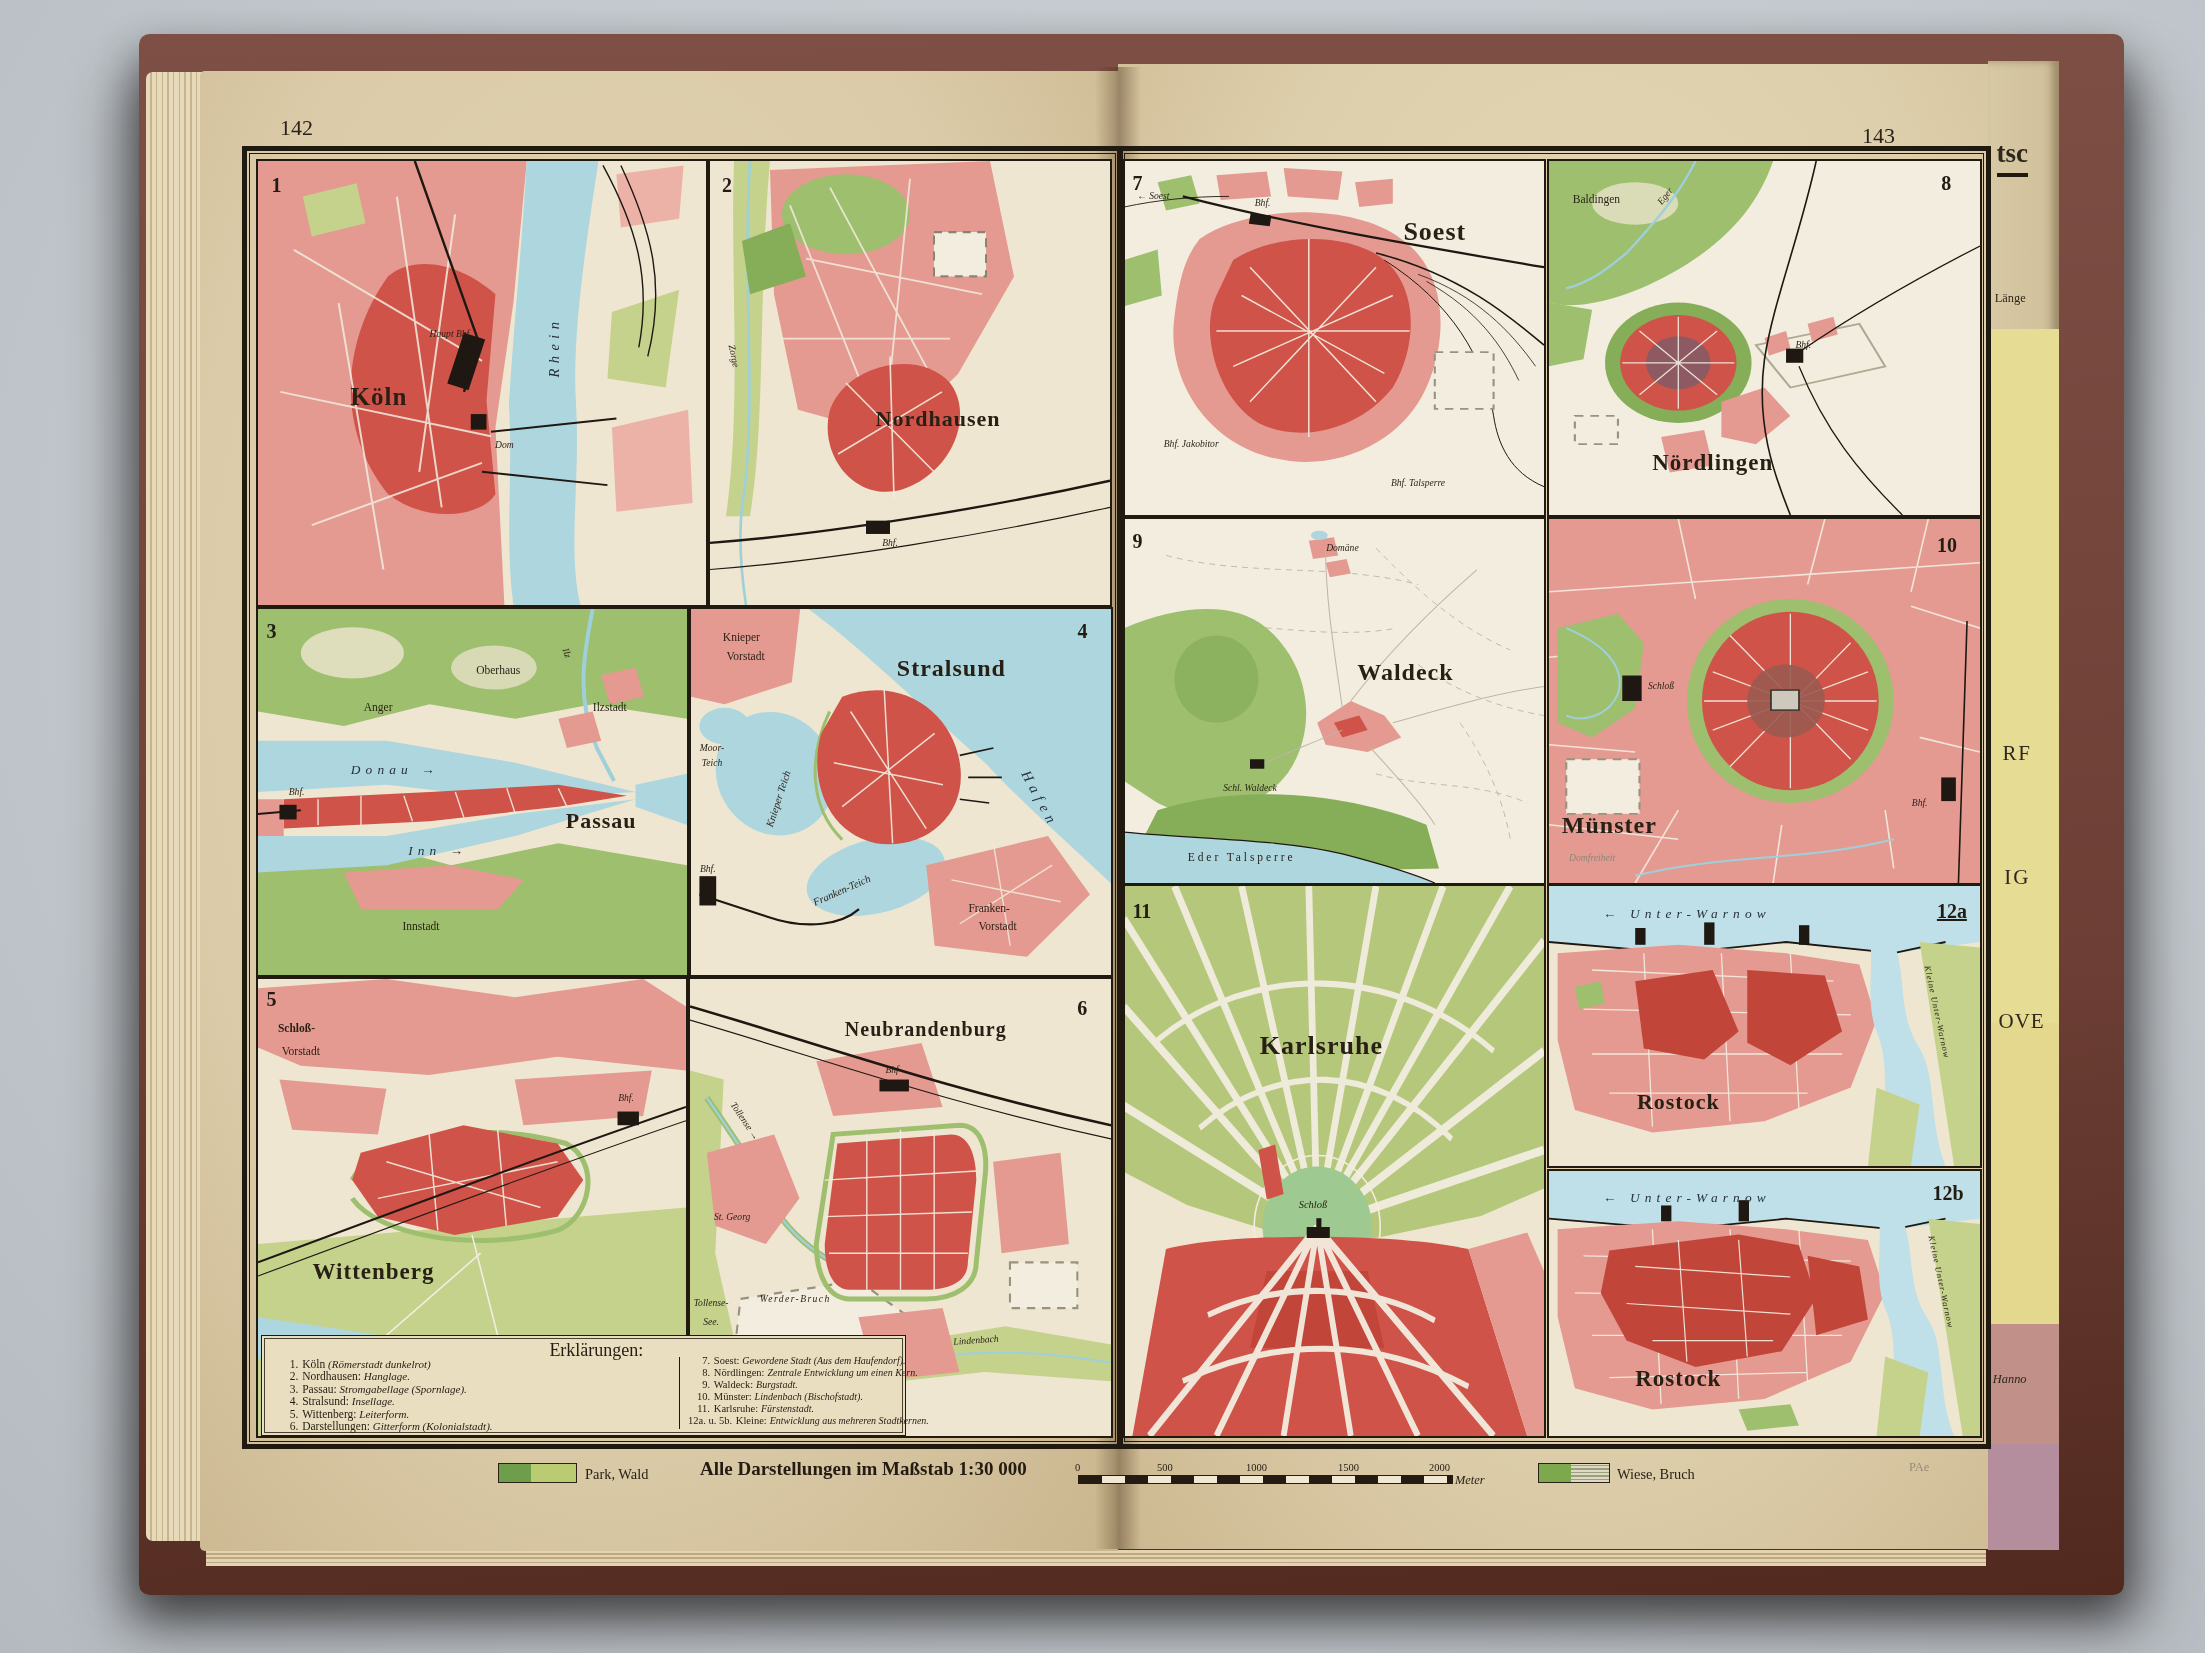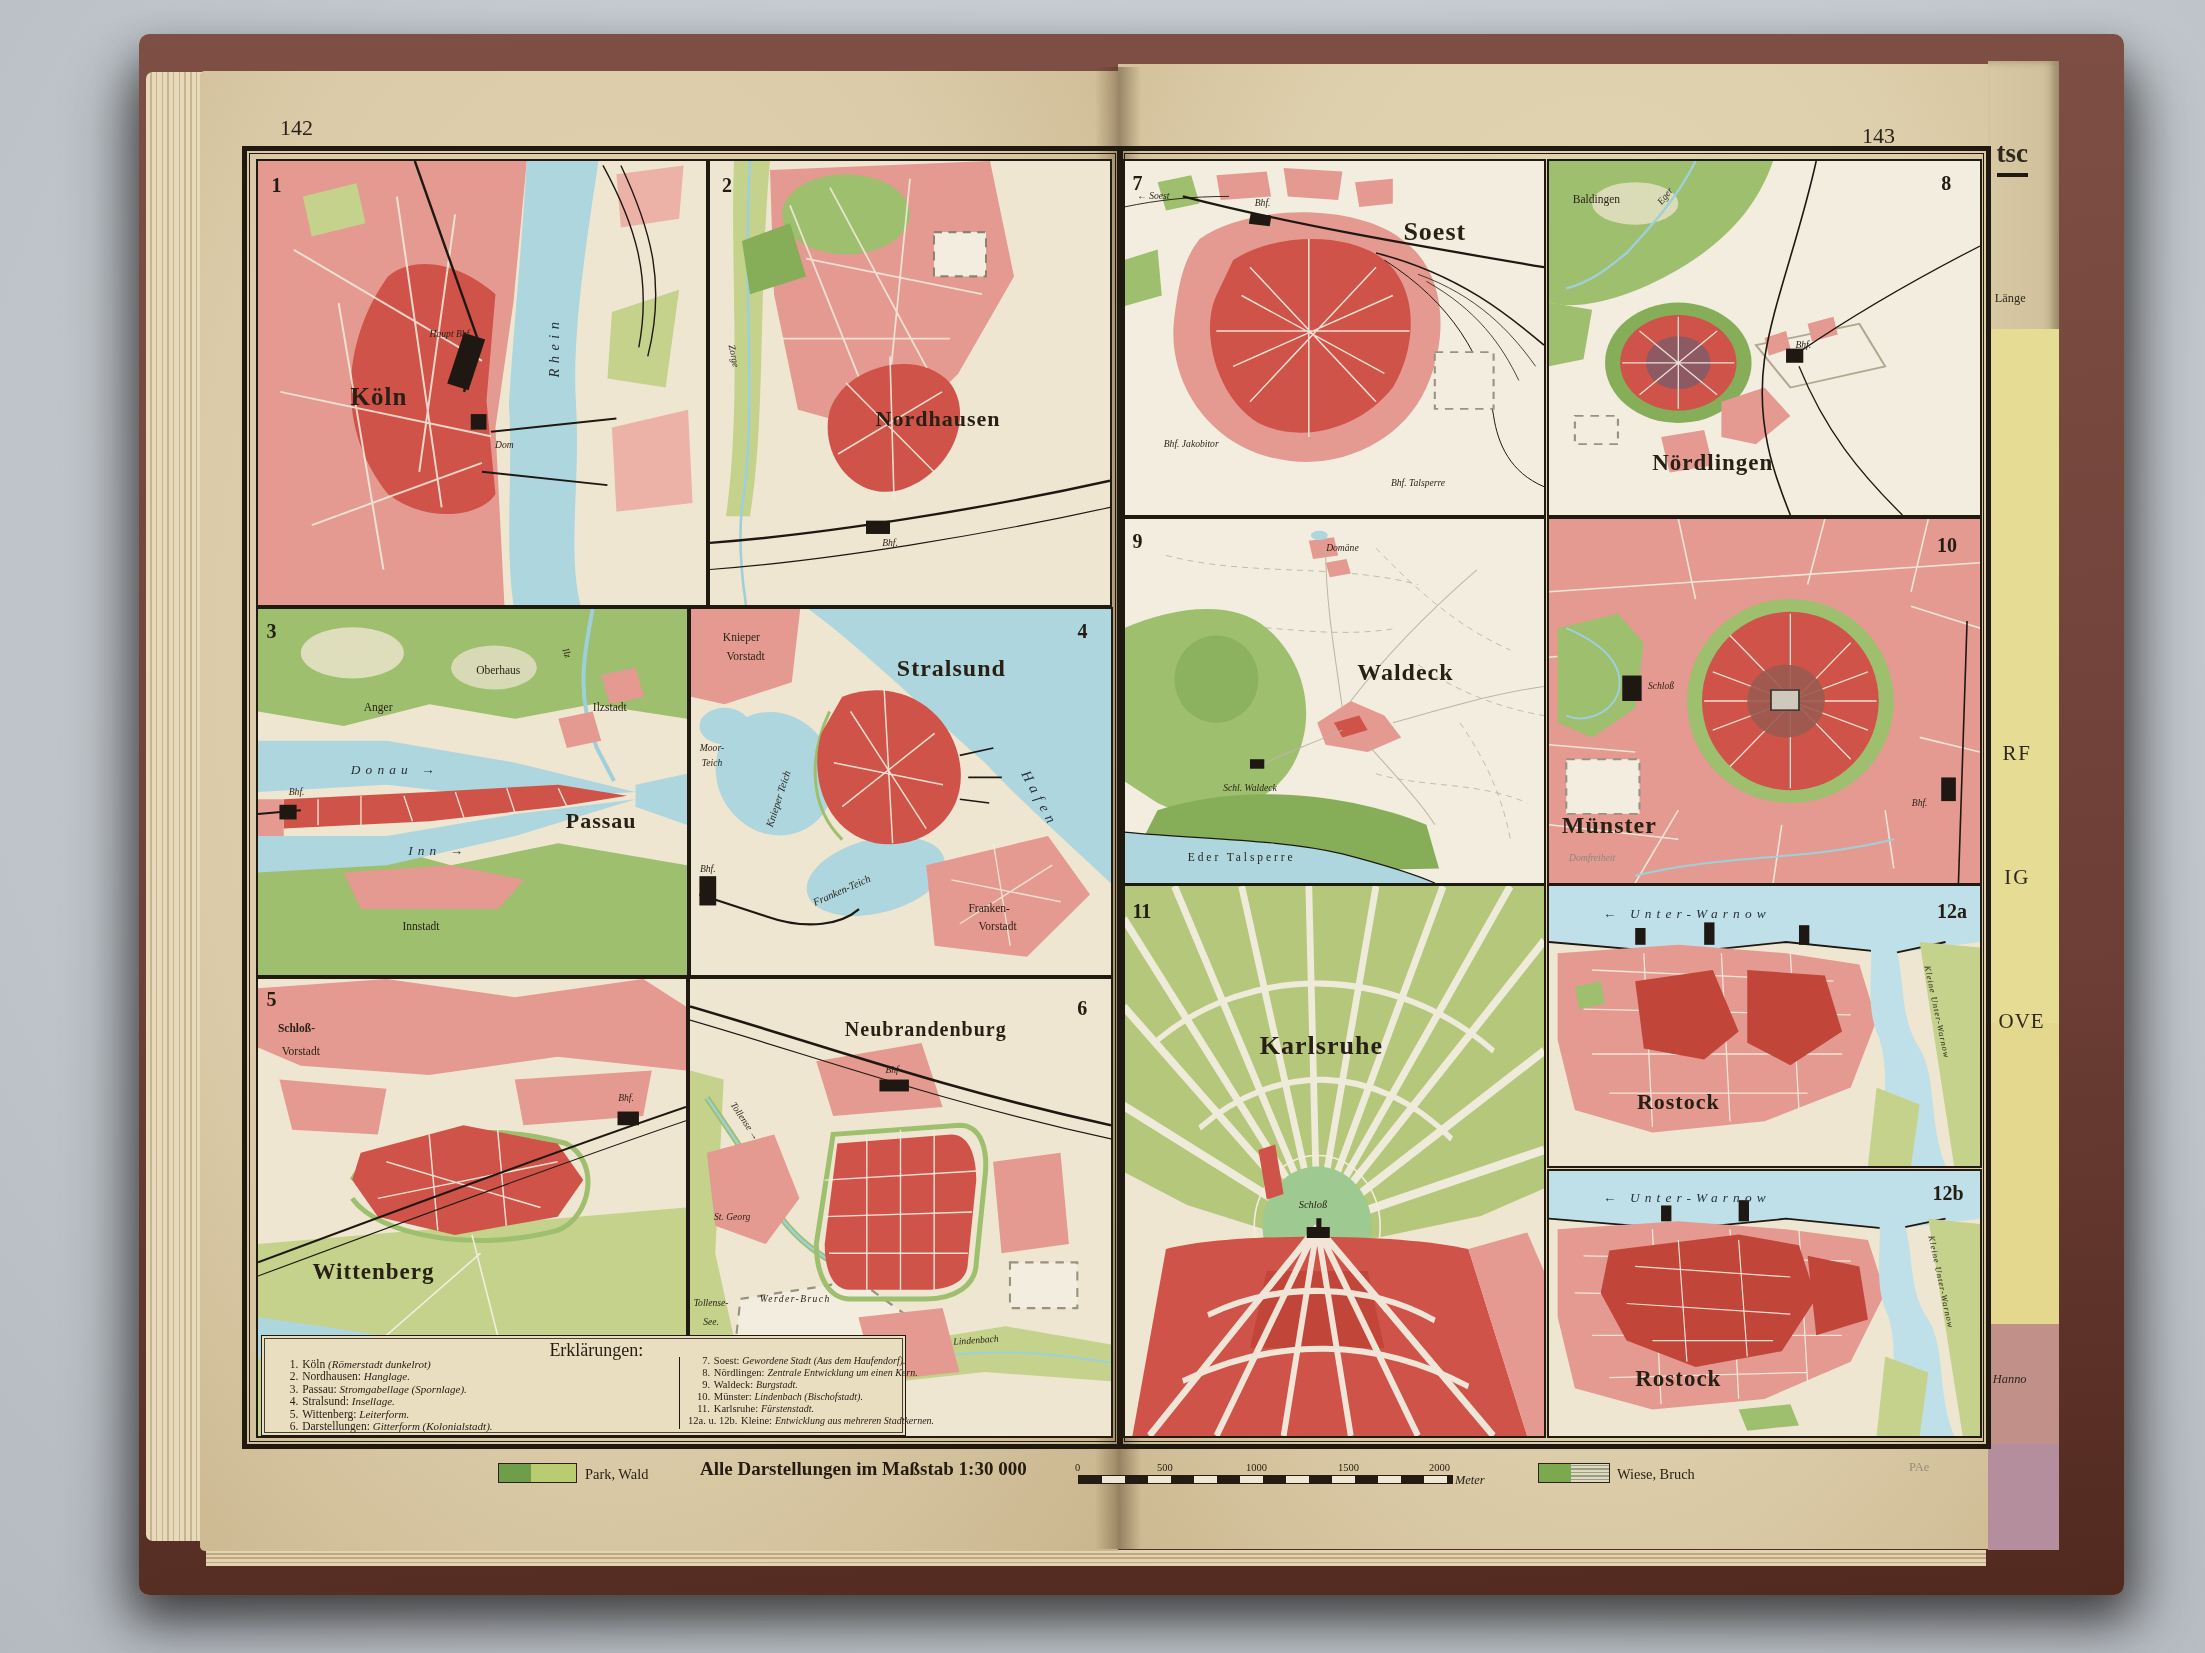--- a/index.html
+++ b/index.html
@@ -415,21 +415,21 @@
       <rect x="58" y="14" width="2.4" height="7" fill="#1f1812"></rect>
       <polygon class="pk" points="2,24 30,21 55,24 72,28 76,48 70,72 50,84 24,88 6,80 2,55"></polygon>
       <path class="st" style="stroke-width:1.3;opacity:.92" d="M10,30 L66,34 M8,44 L70,46 M10,60 L68,60 M14,74 L60,74 M22,24 L24,86 M40,24 L42,84 M56,24 L58,80"></path>
       <polygon class="dk" points="20,34 38,30 44,52 36,62 22,58"></polygon>
       <polygon class="dk" points="46,30 64,32 68,52 56,64 46,56"></polygon>
       <path class="w2" d="M78,14 C84,28 80,44 86,58 C90,68 88,84 92,100 L80,100 C76,84 80,66 76,52 C73,40 76,26 74,16 Z"></path>
       <polygon class="lg" points="86,20 100,22 100,100 94,100"></polygon>
       <polygon class="lg" points="76,72 86,78 84,100 74,100"></polygon>
       <polygon class="gn" points="6,36 12,34 13,42 7,44"></polygon>
     </svg>
-    <span class="num" style="left:90%;top:5%;">12a</span>
+    <span class="num" style="left:90%;top:5%;text-decoration:underline;">12a</span>
     <span class="lbl water" style="left:32%;top:10%;font-size:13.4px;">← Unter-Warnow</span>
     <span class="lbl city" style="left:30%;top:77%;font-size:22px;">Rostock</span>
     <span class="lbl tiny" style="left:90%;top:45%;transform:translate(-50%,-50%) rotate(78deg);font-size:8.6px;letter-spacing:1px;">Kleine Unter-Warnow</span>
   </div>
 
   <div class="panel" style="left:1547px;top:1169px;width:435px;height:269px;">
     <svg viewBox="0 0 100 100" preserveAspectRatio="none">
       <rect class="cr" width="100" height="100"></rect>
       <polygon class="w2" points="0,0 100,0 100,18 80,22 55,18 30,22 0,18"></polygon>
       <path class="ln" style="stroke-width:1.8" d="M0,18 L30,22 L55,18 L80,22 L92,18"></path>
@@ -464,21 +464,21 @@
       <div class="lrow"><span class="lnum">4.</span><span class="lname">Stralsund:</span><span class="ldesc">Insellage.</span></div>
       <div class="lrow"><span class="lnum">5.</span><span class="lname">Wittenberg:</span><span class="ldesc">Leiterform.</span></div>
       <div class="lrow"><span class="lnum">6.</span><span class="lname">Darstellungen:</span><span class="ldesc">Gitterform (Kolonialstadt).</span></div>
     </div>
     <div class="lcol" id="lcolR">
       <div class="lrow"><span class="lnum">7.</span><span class="lname">Soest:</span><span class="ldesc">Gewordene Stadt (Aus dem Haufendorf).</span></div>
       <div class="lrow"><span class="lnum">8.</span><span class="lname">Nördlingen:</span><span class="ldesc">Zentrale Entwicklung um einen Kern.</span></div>
       <div class="lrow"><span class="lnum">9.</span><span class="lname">Waldeck:</span><span class="ldesc">Burgstadt.</span></div>
       <div class="lrow"><span class="lnum">10.</span><span class="lname">Münster:</span><span class="ldesc">Lindenbach (Bischofstadt).</span></div>
       <div class="lrow"><span class="lnum">11.</span><span class="lname">Karlsruhe:</span><span class="ldesc">Fürstenstadt.</span></div>
-      <div class="lrow"><span class="lnum">12a. u. 12b.</span><span class="lname">Kleine:</span><span class="ldesc">Entwicklung aus mehreren Stadtkernen.</span></div>
+      <div class="lrow"><span class="lnum">12a. u. 5b.</span><span class="lname">Kleine:</span><span class="ldesc">Entwicklung aus mehreren Stadtkernen.</span></div>
     </div>
   </div>
 
   <div class="swatch" style="left:498px;top:1463px;width:79px;">
     <div style="flex:1;background:#6f9e4a;"></div>
     <div style="flex:1.4;background:#b9cc72;"></div>
   </div>
   <span class="swlbl" style="left:585px;top:1466px;">Park, Wald</span>
   <span id="scaletext">Alle Darstellungen im Maßstab 1:30 000</span>
   <div id="scalebar"></div>

